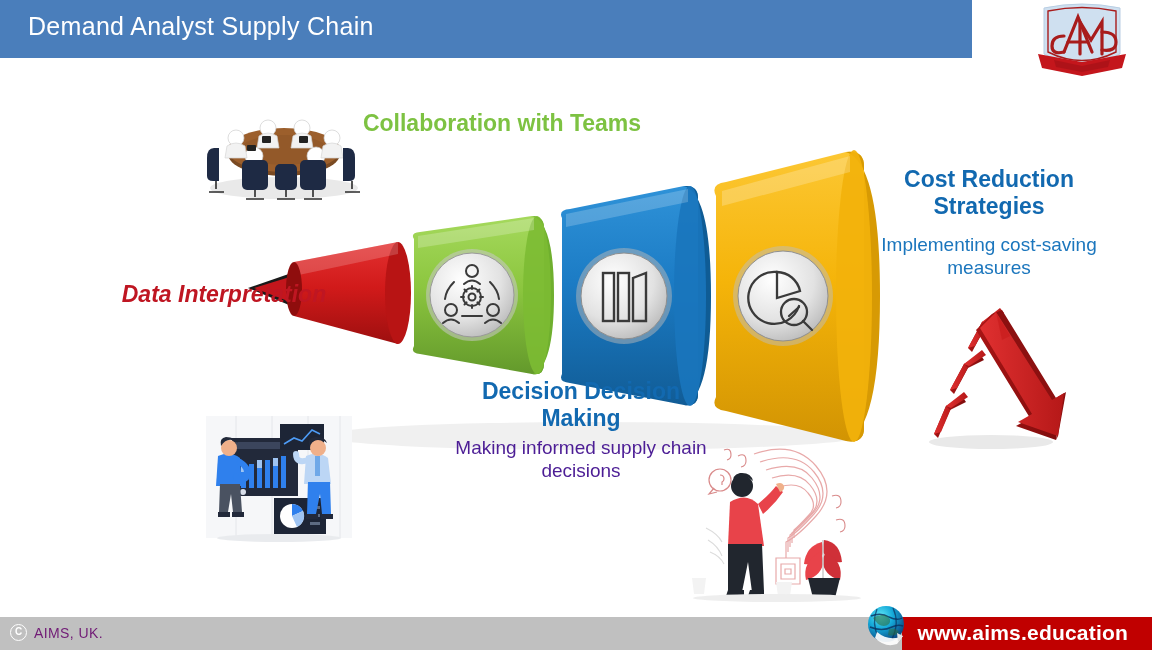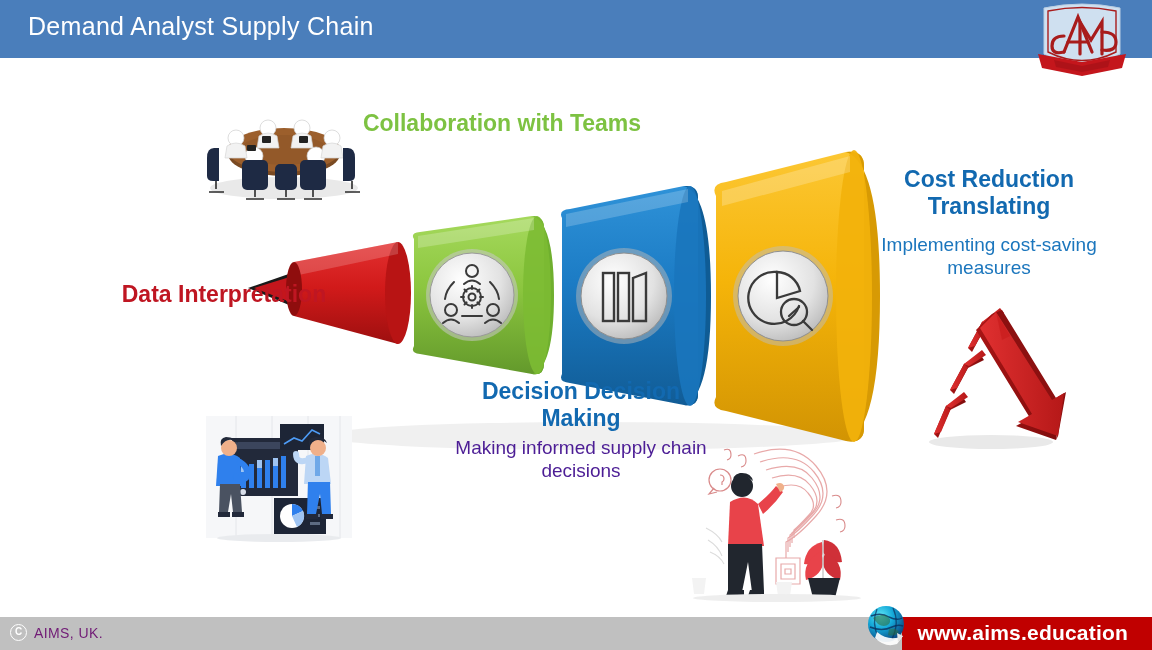--- a/index.html
+++ b/index.html
@@ -5,21 +5,21 @@
   html,body{margin:0;padding:0;}
   body{
     width:1152px;height:650px;overflow:hidden;
     font-family:"Liberation Sans", sans-serif;
     background:#ffffff;position:relative;
   }
   .slide{position:absolute;inset:0;background:#fff;}
 
   
   .header{
-    position:absolute;left:0;top:0;width:1152px;height:58px;
+    position:absolute;left:0;top:0;width:972px;height:58px;
     background:#4a7ebb;
   }
   .header-title{
     position:absolute;left:28px;top:12px;
     font-size:25px;color:#ffffff;font-weight:400;letter-spacing:.3px;
     white-space:nowrap;
   }
   .logo-wrap{
     position:absolute;right:22px;top:2px;width:96px;height:74px;
   }
@@ -45,21 +45,21 @@
 
   
   .tb{position:absolute;text-align:center;}
   .tb .h{font-weight:700;line-height:1.18;}
   .tb .s{line-height:1.2;}
 
   #tb-collab{left:352px;top:110px;width:300px;}
   #tb-collab .h{font-size:23px;color:#7dc242;}
   #tb-collab .s{font-size:19px;color:#2aa04e;margin-top:6px;}
 
-  #tb-data{left:110px;top:281px;width:228px;}
+  #tb-data{left:110px;top:281px;width:228px;font-style:italic;}
   #tb-data .h{font-size:23px;color:#bf1622;}
   #tb-data .s{font-size:19px;color:#cf2030;margin-top:6px;}
 
   #tb-strategic{left:450px;top:378px;width:262px;}
   #tb-strategic .h{font-size:23px;color:#1269b0;}
   #tb-strategic .s{font-size:19px;color:#4c1d95;margin-top:5px;}
 
   #tb-cost{left:880px;top:166px;width:218px;}
   #tb-cost .h{font-size:23px;color:#1269b0;}
   #tb-cost .s{font-size:19px;color:#1b76bd;margin-top:14px;}
@@ -398,21 +398,21 @@
   <div class="tb" id="tb-data">
     <div class="h">Data Interpretation</div>
   </div>
 
   <div class="tb" id="tb-strategic">
     <div class="h">Decision Decision Making</div>
     <div class="s">Making informed supply chain decisions</div>
   </div>
 
   <div class="tb" id="tb-cost">
-    <div class="h">Cost Reduction Translating</div>
+    <div class="h">Cost Reduction Strategies</div>
     <div class="s">Implementing cost-saving measures</div>
   </div>
 
   <div class="footer">
     <div class="footer-left">
       <div class="copy-ic">C</div>
       <div class="footer-copy-txt">AIMS, UK.</div>
     </div>
   </div>
 

